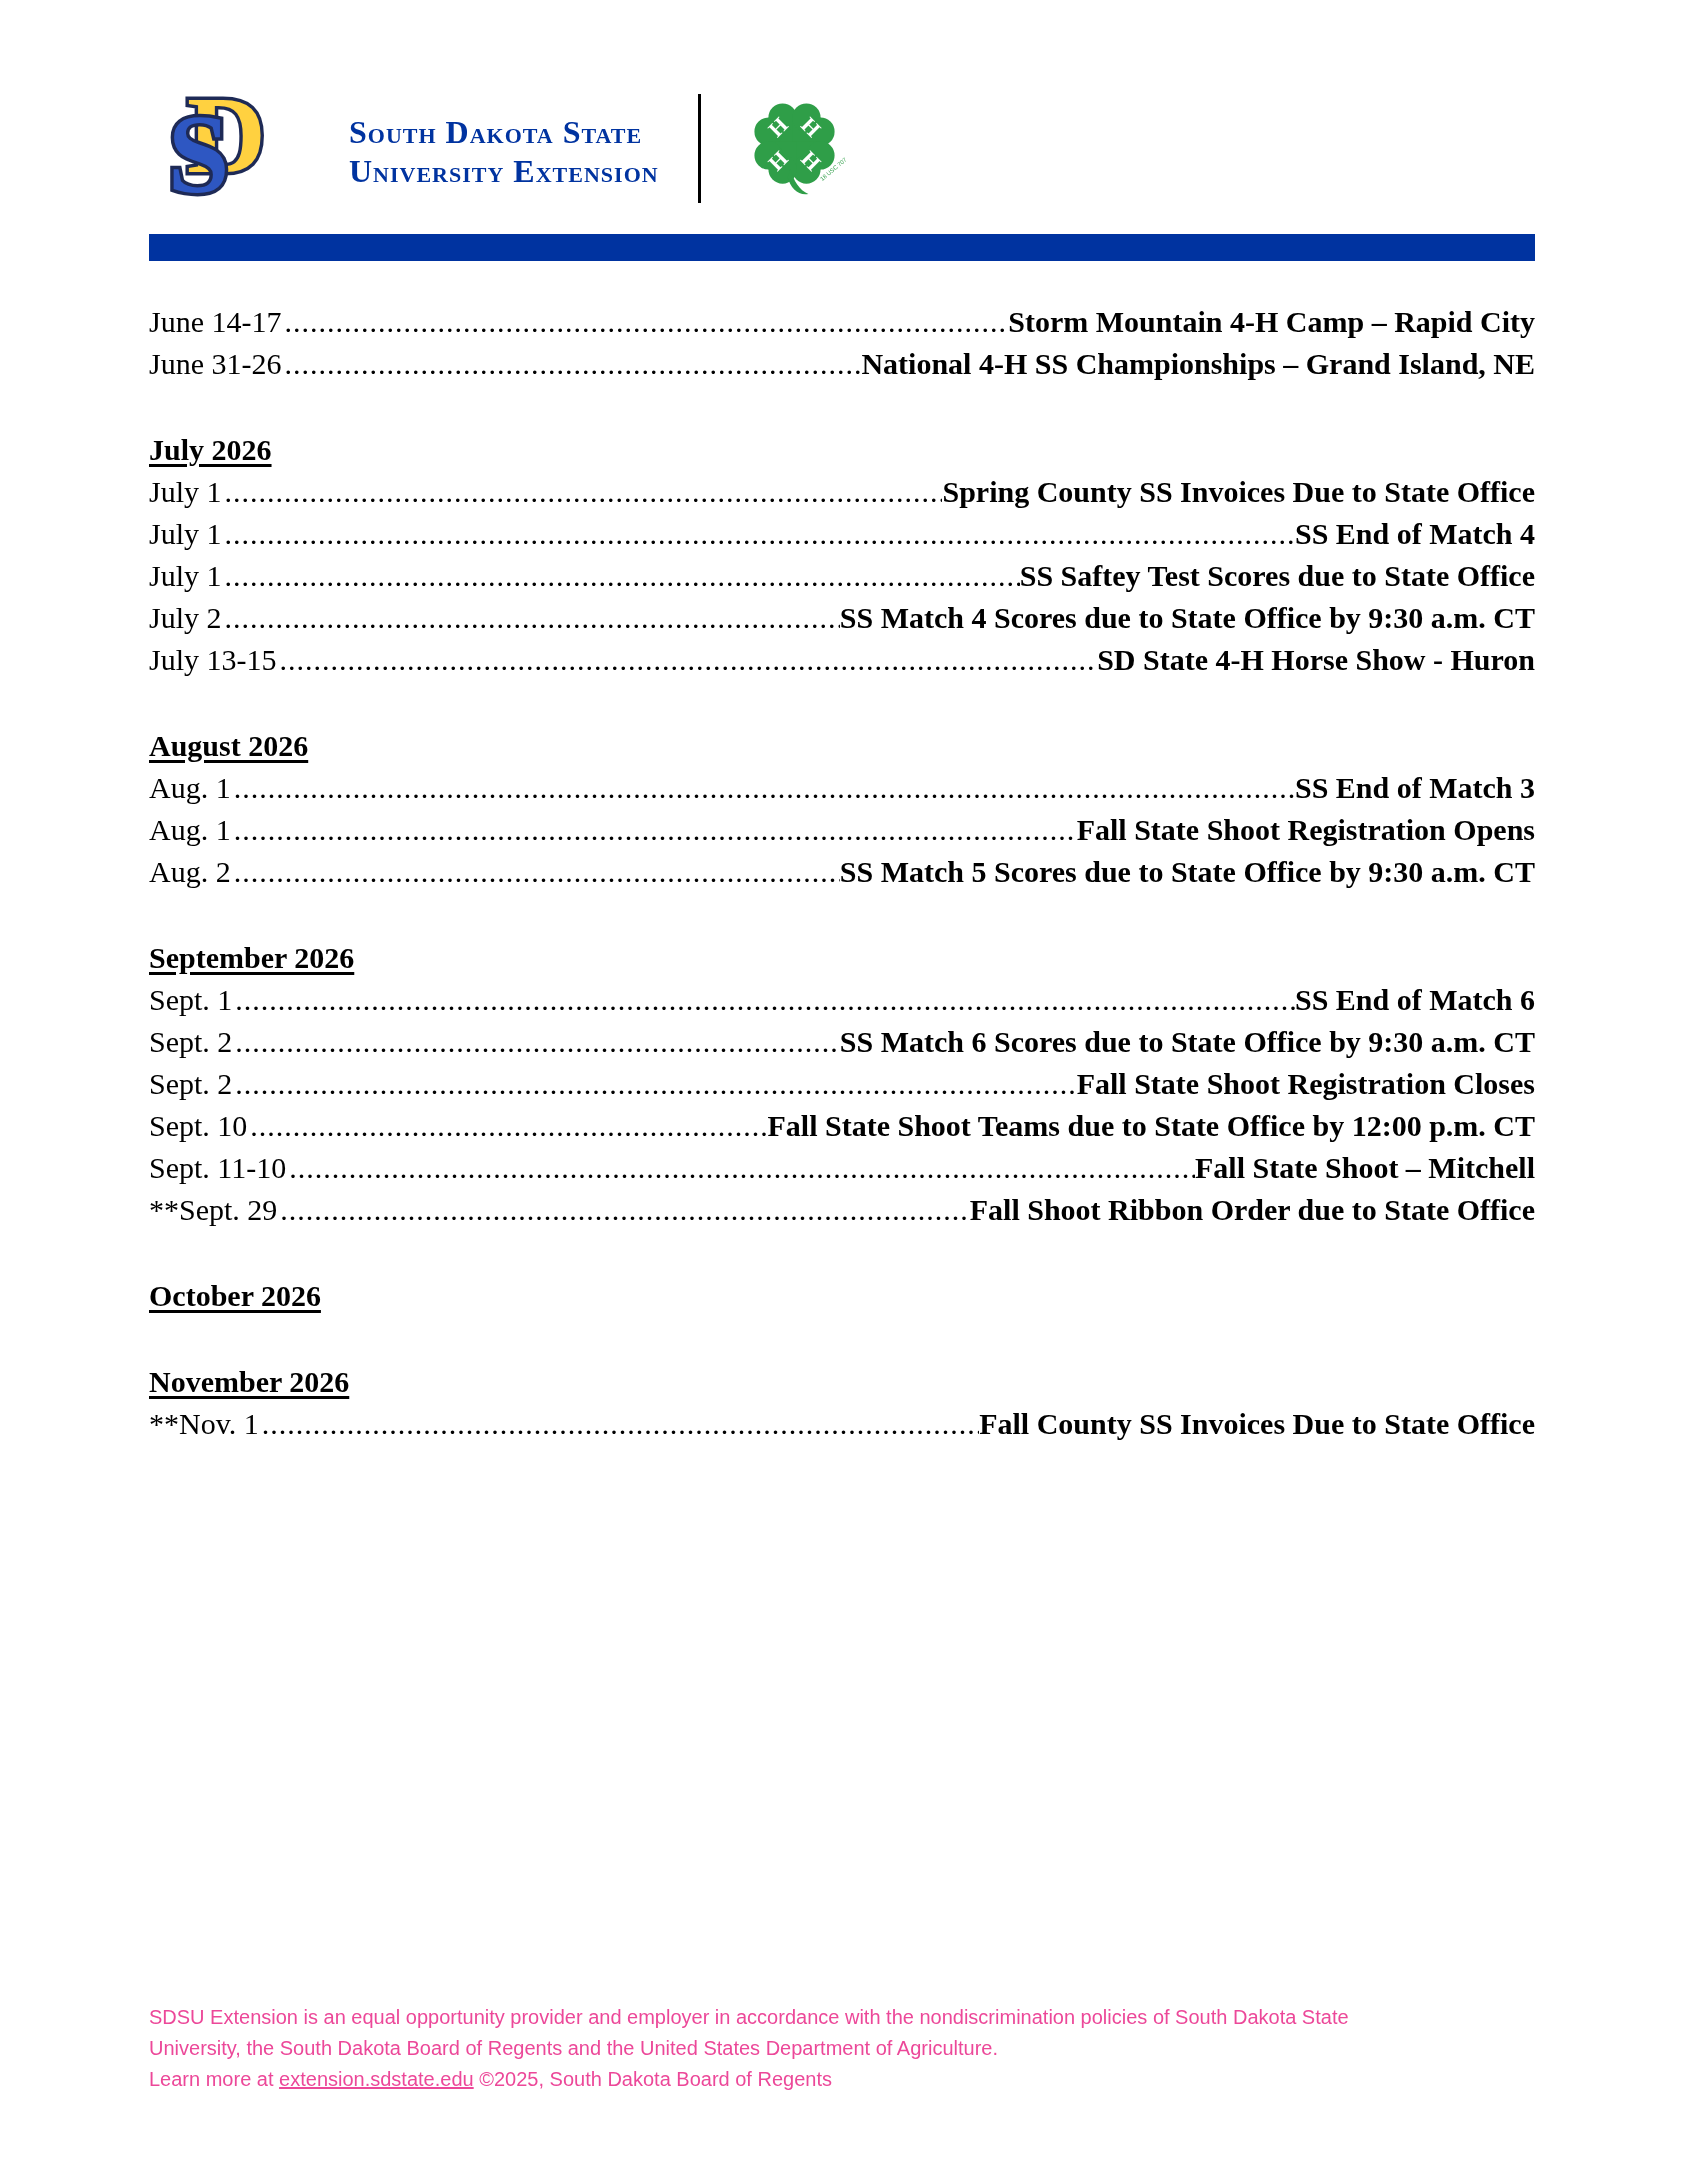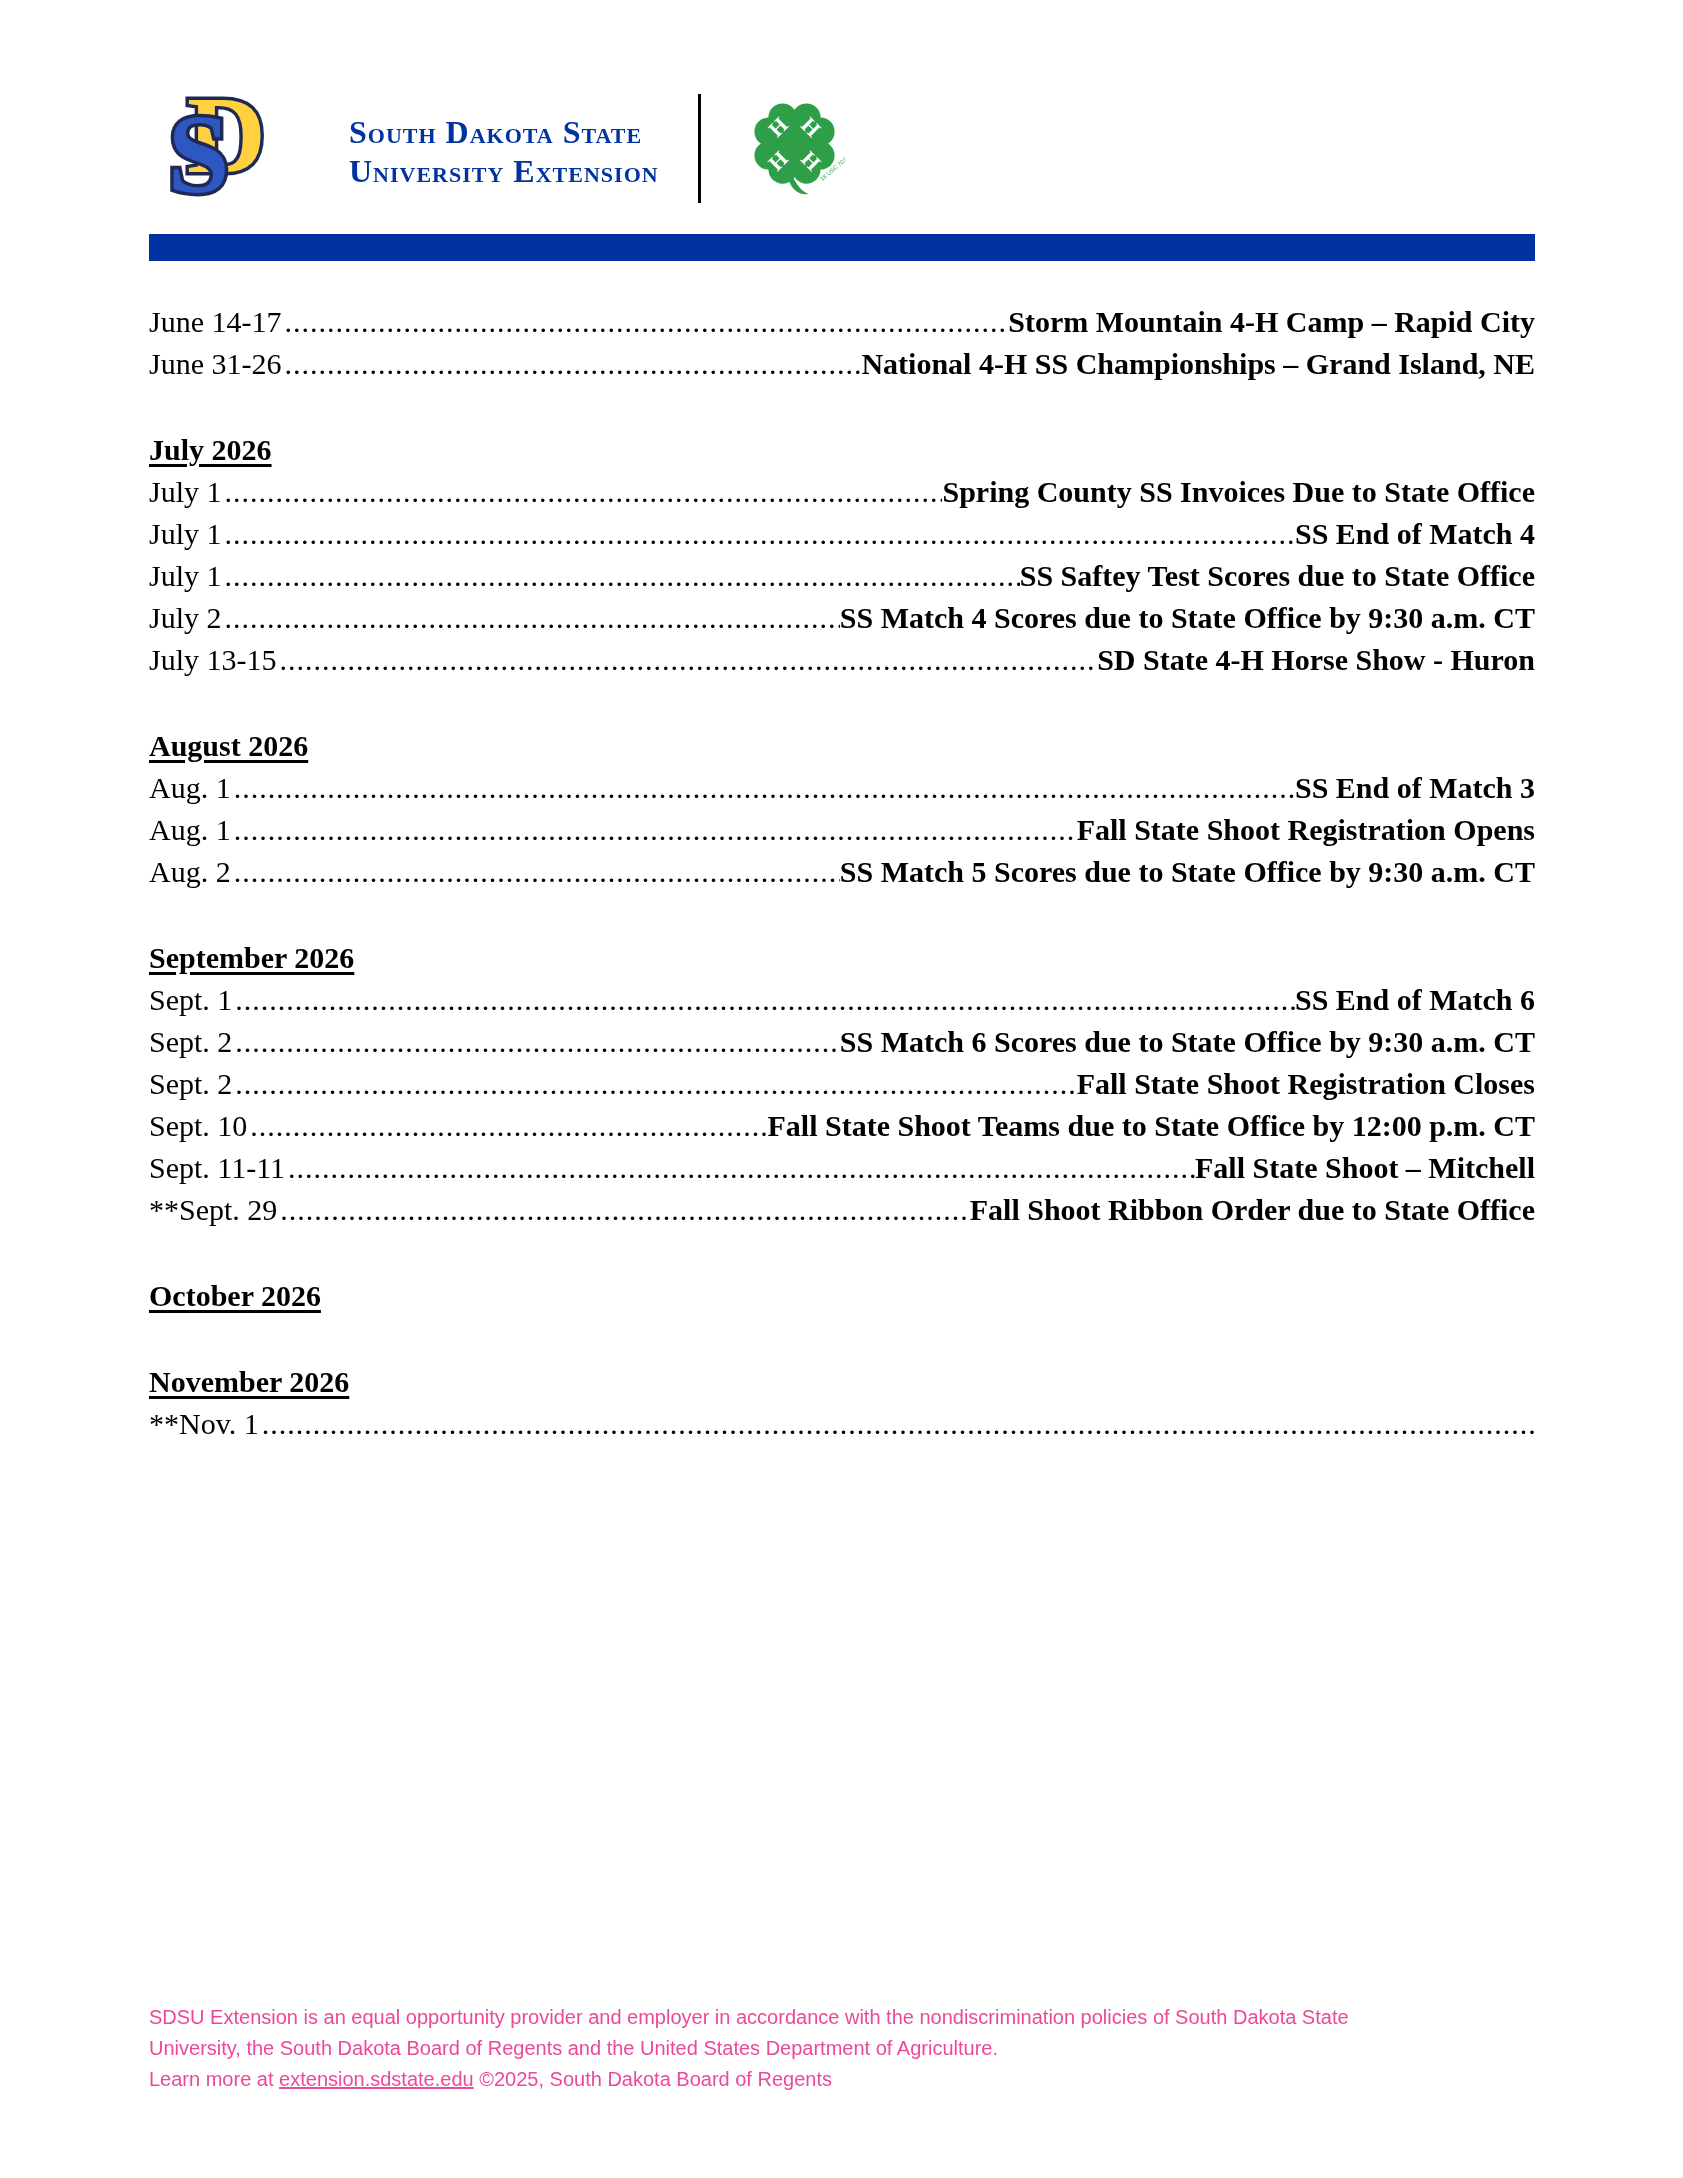--- a/index.html
+++ b/index.html
@@ -223,40 +223,41 @@
       <span class="date">Sept. 2</span>
       <span class="dots"></span>
       <span class="event">Fall State Shoot Registration Closes</span>
     </div>
     <div class="entry">
       <span class="date">Sept. 10</span>
       <span class="dots"></span>
       <span class="event">Fall State Shoot Teams due to State Office by 12:00 p.m. CT</span>
     </div>
     <div class="entry">
-      <span class="date">Sept. 11-11</span>
+      <span class="date">Sept. 11-10</span>
       <span class="dots"></span>
       <span class="event">Fall State Shoot – Mitchell</span>
     </div>
     <div class="entry">
       <span class="date">**Sept. 29</span>
       <span class="dots"></span>
       <span class="event">Fall Shoot Ribbon Order due to State Office</span>
     </div>
   </div>
 
   <div class="section">
     <div class="section-heading">October 2026</div>
   </div>
 
   <div class="section">
     <div class="section-heading">November 2026</div>
     <div class="entry">
       <span class="date">**Nov. 1</span>
       <span class="dots"></span>
+      <span class="event">Fall County SS Invoices Due to State Office</span>
     </div>
   </div>
 
 </div>
 
 <div class="footer">
   <div>
     <span>SDSU Extension is an equal opportunity provider and employer in accordance with the nondiscrimination policies of South Dakota State</span><br>
     <span>University, the South Dakota Board of Regents and the United States Department of Agriculture.</span>
   </div>

